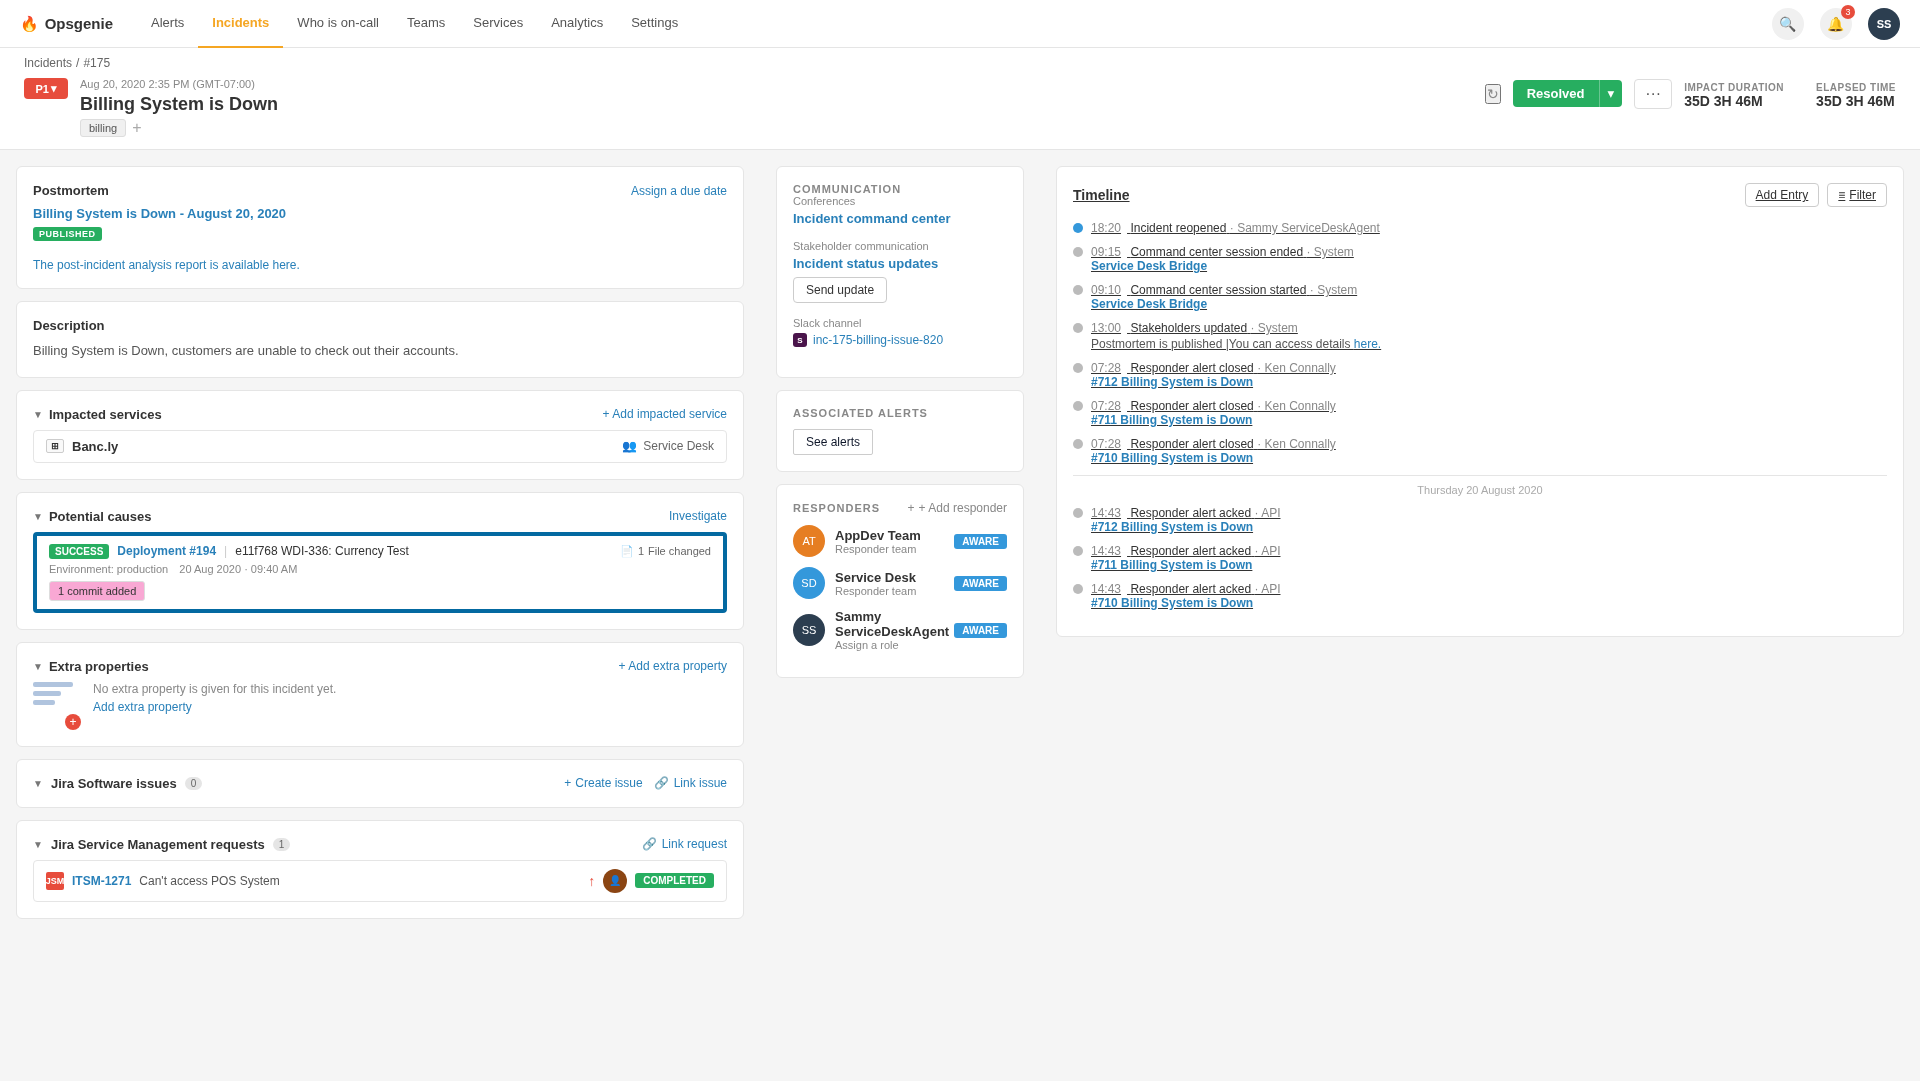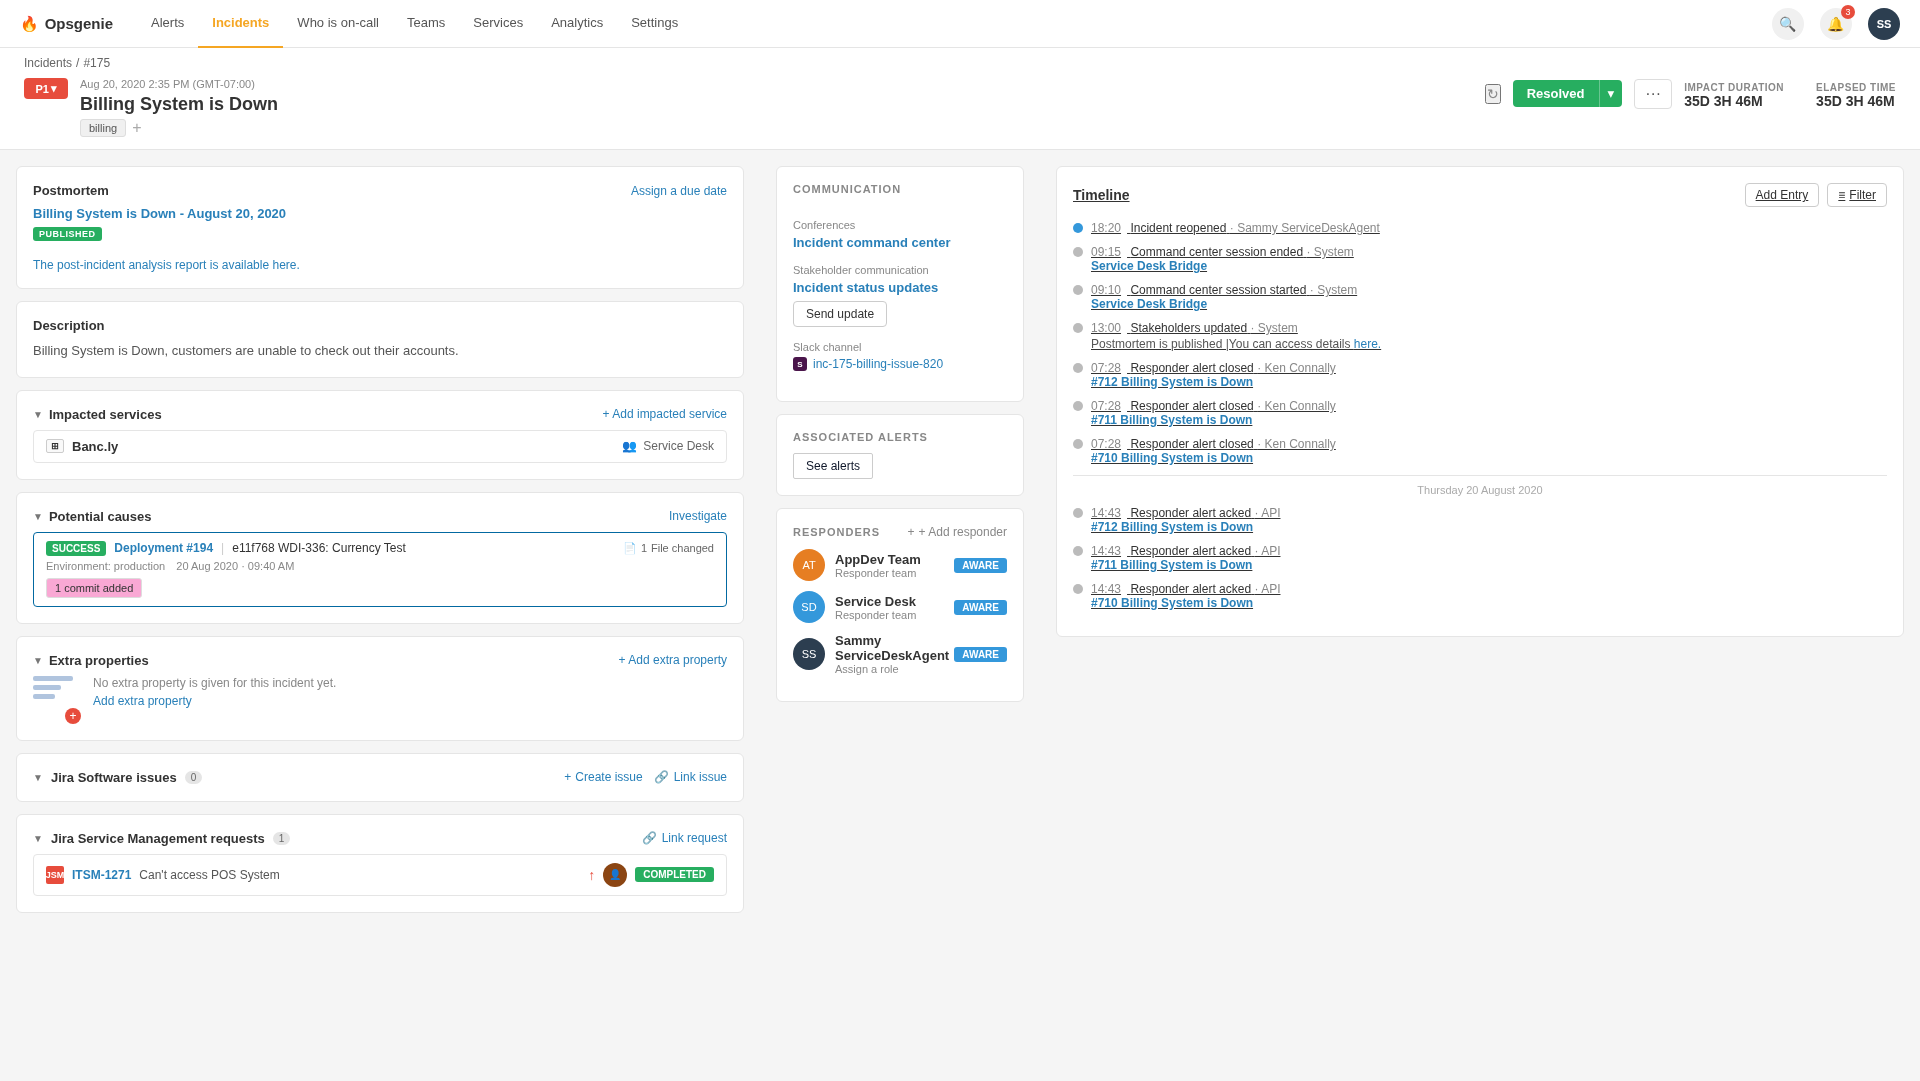--- a/index.html
+++ b/index.html
@@ -62,21 +62,21 @@
     
     .collapse-header { display: flex; align-items: center; gap: 6px; cursor: pointer; }
     .collapse-arrow { font-size: 10px; color: #777; }
     .service-row { display: flex; justify-content: space-between; align-items: center; border: 1px solid #e5e5e5; border-radius: 4px; padding: 8px 12px; margin-top: 8px; }
     .service-name { display: flex; align-items: center; gap: 8px; font-size: 13px; font-weight: 600; }
     .service-icon { width: 18px; height: 14px; border: 1px solid #ccc; border-radius: 2px; background: #f9f9f9; display: flex; align-items: center; justify-content: center; font-size: 9px; }
     .service-team { display: flex; align-items: center; gap: 6px; font-size: 12px; color: #666; }
 
     
     .success-badge { background: #27ae60; color: #fff; font-size: 10px; font-weight: 700; padding: 2px 6px; border-radius: 3px; }
-    .cause-row { border: 1px solid #0369a1; border-radius: 4px; padding: 8px 12px; margin-top: 8px; }
+    .cause-row { border: 4px solid #0369a1; border-radius: 4px; padding: 8px 12px; margin-top: 8px; }
     .cause-header { display: flex; align-items: center; gap: 8px; font-size: 12px; }
     .cause-divider { color: #ccc; }
     .cause-meta { font-size: 11px; color: #888; margin-top: 4px; }
     .file-changed { font-size: 11px; color: #666; display: flex; align-items: center; gap: 4px; }
     .commit-badge { background: #f9a8d4; border: 1px solid #ddd; border-radius: 3px; padding: 3px 8px; font-size: 11px; margin-top: 6px; display: inline-block; }
 
     
     .extra-prop-container { display: flex; align-items: flex-start; gap: 12px; }
     .extra-prop-icon { width: 48px; height: 48px; position: relative; flex-shrink: 0; }
     .extra-prop-lines { width: 40px; height: 36px; display: flex; flex-direction: column; gap: 4px; }
@@ -96,21 +96,21 @@
     .jsm-row { display: flex; justify-content: space-between; align-items: center; margin-top: 8px; border: 1px solid #e5e5e5; border-radius: 4px; padding: 8px 12px; }
     .jsm-left { display: flex; align-items: center; gap: 8px; }
     .jsm-icon { width: 18px; height: 18px; background: #e74c3c; border-radius: 2px; display: flex; align-items: center; justify-content: center; font-size: 9px; color: #fff; font-weight: 700; }
     .jsm-id { font-size: 12px; color: #2980b9; font-weight: 600; }
     .jsm-title { font-size: 12px; color: #555; }
     .jsm-right { display: flex; align-items: center; gap: 8px; }
     .completed-badge { background: #27ae60; color: #fff; font-size: 10px; font-weight: 700; padding: 2px 8px; border-radius: 3px; }
     .priority-icon { color: #e74c3c; font-size: 14px; }
 
     
-    .comm-title { font-size: 11px; font-weight: 700; letter-spacing: 1px; color: #888; text-transform: uppercase; margin-bottom: 24px; }
+    .comm-title { font-size: 11px; font-weight: 700; letter-spacing: 1px; color: #888; text-transform: uppercase; margin-bottom: 0; }
     .comm-section { margin-bottom: 14px; }
     .comm-label { font-size: 11px; color: #888; margin-bottom: 4px; }
     .comm-link { color: #2980b9; font-size: 13px; font-weight: 600; text-decoration: none; display: block; margin-bottom: 6px; }
     .send-update-btn { background: #fff; border: 1px solid #ccc; border-radius: 4px; padding: 5px 12px; font-size: 12px; color: #333; cursor: pointer; }
     .slack-link { display: flex; align-items: center; gap: 6px; color: #2980b9; font-size: 12px; text-decoration: none; }
     .slack-icon { width: 14px; height: 14px; background: #4a154b; border-radius: 3px; display: flex; align-items: center; justify-content: center; font-size: 8px; color: #fff; font-weight: 700; }
 
     
     .assoc-title { font-size: 11px; font-weight: 700; letter-spacing: 1px; color: #888; text-transform: uppercase; margin-bottom: 10px; }
     .see-alerts-btn { background: #fff; border: 1px solid #ccc; border-radius: 2px; padding: 5px 12px; font-size: 12px; color: #0f172a; cursor: pointer; }

